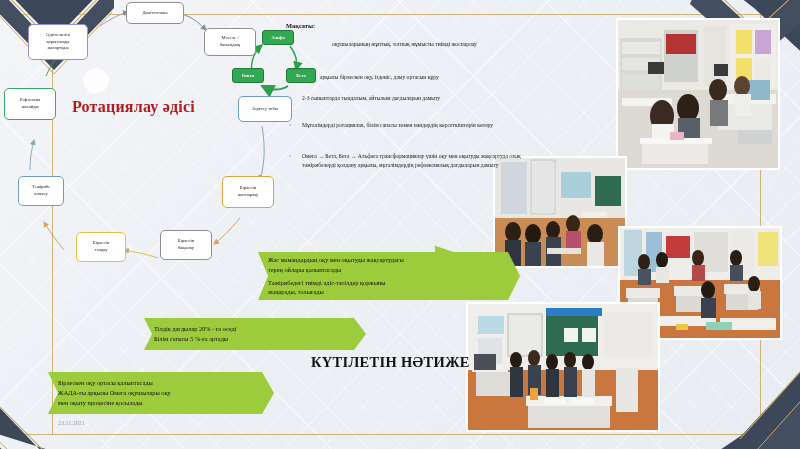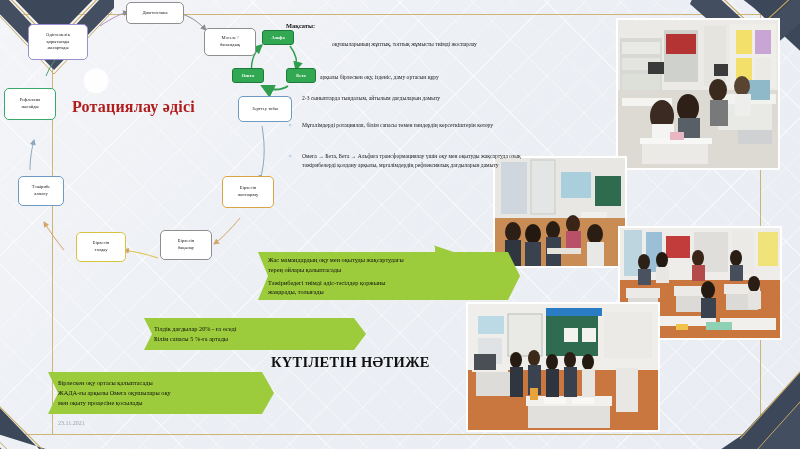--- a/index.html
+++ b/index.html
@@ -103,20 +103,21 @@
   }
   .banner .txt { position: relative; z-index: 2; }
   .banner .shape { position: absolute; inset: 0; z-index: 1; }
 
   .result-title {
     position: absolute;
     font-weight: bold;
     font-size: 14.5px;
     color: #111;
     letter-spacing: .3px;
+    margin-left: 40px;
   }
   .datestamp {
     position: absolute;
     font-size: 6px;
     color: #9aa2ad;
   }
 
   
   .photo { position: absolute; overflow: hidden; background: #c9ced6;
            box-shadow: 0 0 0 2px #fff; }

